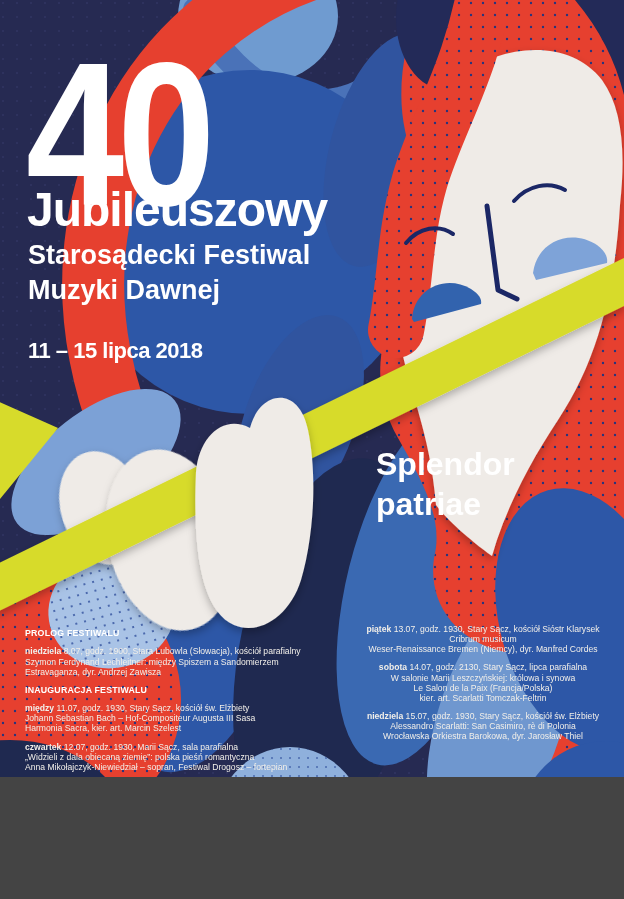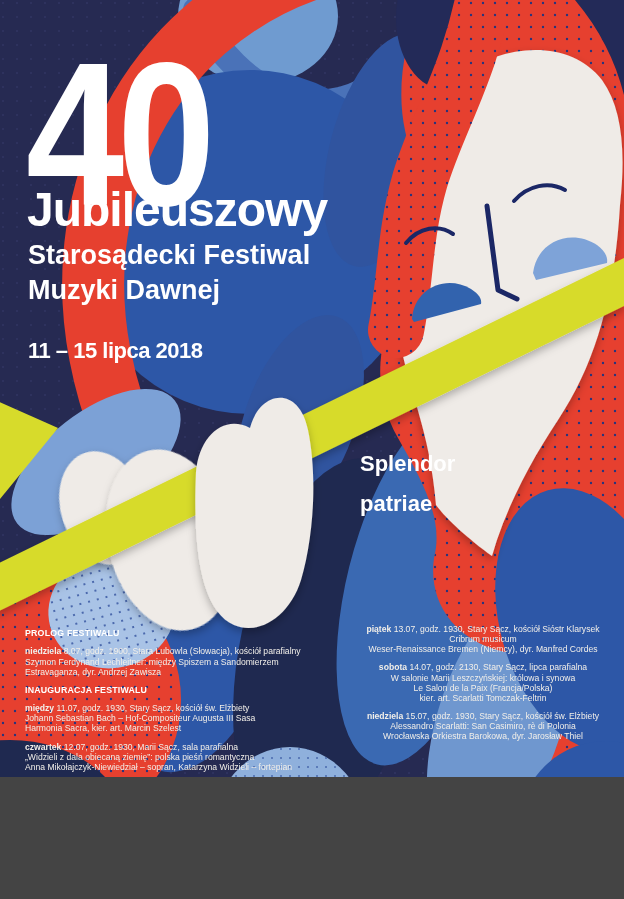--- a/index.html
+++ b/index.html
@@ -7,21 +7,21 @@
           font-family:"Liberation Sans",sans-serif;}
   .poster svg.art{position:absolute;left:0;top:0;}
 
   .txt{position:absolute;color:#fff;font-weight:bold;white-space:nowrap;}
   .edition{left:26px;top:31px;font-size:205px;line-height:1;letter-spacing:-8px;
            transform:scaleX(.86);transform-origin:left top;}
   .title{left:27px;top:186px;font-size:48px;letter-spacing:-1px;line-height:1;}
   .sub1{left:28px;top:242px;font-size:27px;line-height:1;}
   .sub2{left:28px;top:277px;font-size:27px;line-height:1;}
   .dates{left:28px;top:340px;font-size:22px;letter-spacing:-.5px;line-height:1;}
-  .motto{left:360px;top:444px;font-size:22px;line-height:40px;}
+  .motto{left:376px;top:444px;font-size:32px;line-height:40px;}
   .url{left:0;width:624px;top:799px;font-size:18px;text-align:center;letter-spacing:.3px;}
 
   .col{position:absolute;color:#f2efe9;font-size:8.6px;line-height:1.18;}
   .col-left{left:25px;top:628px;width:322px;}
   .col-right{left:352px;top:624px;width:262px;text-align:center;}
   .col h3{font-size:8.8px;margin:0 0 8px;letter-spacing:.2px;color:#fff;font-weight:bold;}
   .col p{margin:0 0 8px;}
   .col strong{font-weight:bold;}
 
   .logobar{position:absolute;left:0;top:845px;width:624px;height:54px;background:#f4f3f1;}
@@ -143,21 +143,21 @@
     <p class="entry">
       <strong>między</strong>
       <span>11.07, godz. 1930, Stary Sącz, kościół św. Elżbiety</span><br>
       <span>Johann Sebastian Bach – Hof-Compositeur Augusta III Sasa</span><br>
       <span>Harmonia Sacra, kier. art. Marcin Szelest</span>
     </p>
     <p class="entry">
       <strong>czwartek</strong>
       <span>12.07, godz. 1930, Marii Sącz, sala parafialna</span><br>
       <span>„Widzieli z dala obiecaną ziemię”: polska pieśń romantyczna</span><br>
-      <span>Anna Mikołajczyk-Niewiedział – sopran, Katarzyna Widzieli – fortepian</span>
+      <span>Anna Mikołajczyk-Niewiedział – sopran, Festiwal Drogosz – fortepian</span>
     </p>
   </div>
 
   <div class="col col-right">
     <p class="entry">
       <strong>piątek</strong>
       <span>13.07, godz. 1930, Stary Sącz, kościół Sióstr Klarysek</span><br>
       <span>Cribrum musicum</span><br>
       <span>Weser-Renaissance Bremen (Niemcy), dyr. Manfred Cordes</span>
     </p>

